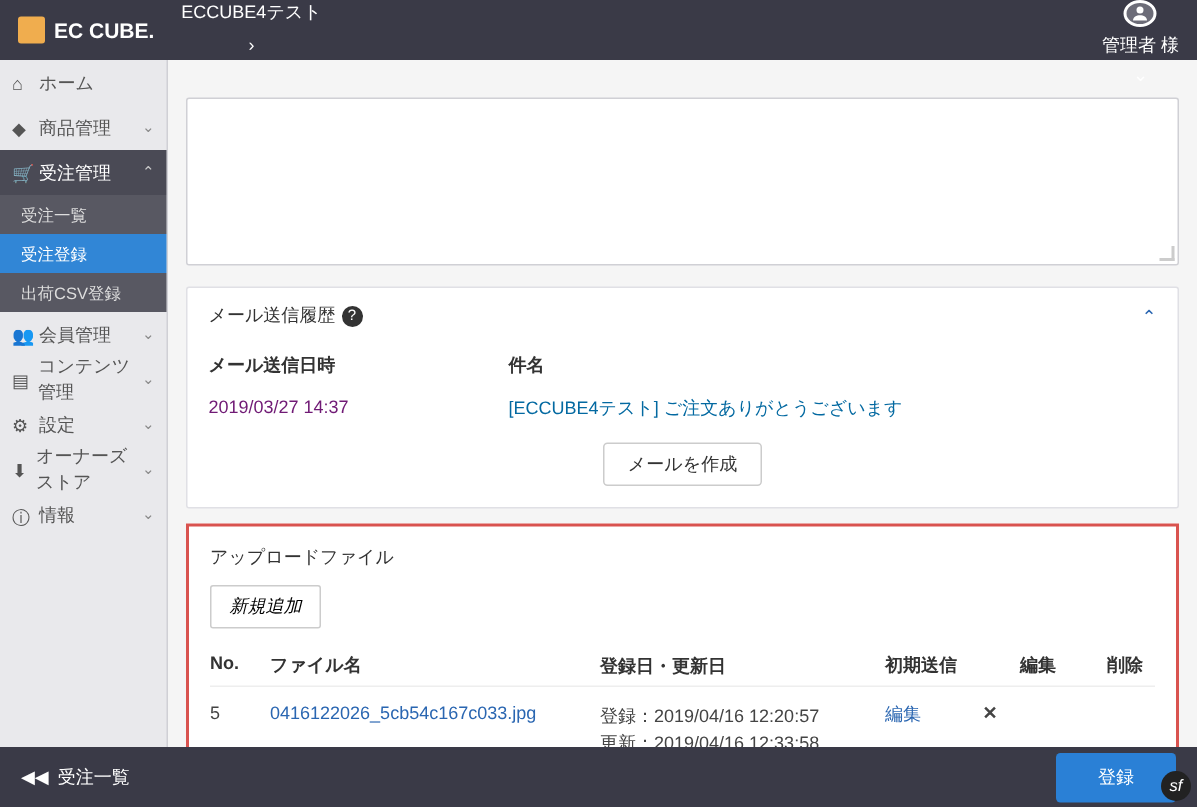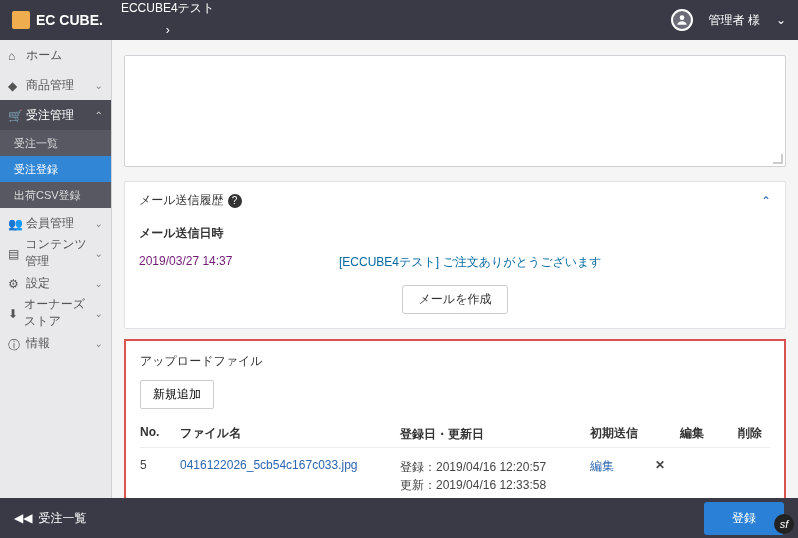--- a/index.html
+++ b/index.html
@@ -2,53 +2,53 @@
 <html><head>
 <meta charset="utf-8">
 <style>
 * { margin:0; padding:0; box-sizing:border-box; font-family:"Hiragino Kaku Gothic ProN","メイリオ",sans-serif; }
 body { background:#f5f5f5; font-size:12px; width:798px; height:538px; overflow:hidden; position:relative; }
 
 .topbar { height:40px; background:#3a3a47; color:#fff; display:flex; padding:0 12px; }
 .logo { display:flex; align-items:center; gap:6px; font-weight:bold; font-size:14px; }
 .logo-cube { width:18px; height:18px; background:#f0ad4e; display:inline-block; border-radius:2px; }
 .breadcrumb { margin-left:18px; font-size:12px; display:flex; align-items:center; gap:6px;flex-direction:column; }
-.topbar-right { margin-left:auto; display:flex; align-items:center; gap:16px; }
+.topbar-right { margin-left:auto; display:flex; align-items:center; gap:4px;flex-direction:column; }
 .avatar { width:22px; height:22px; border-radius:50%; background:#6c6c78; border:2px solid #fff; display:inline-flex; align-items:center; justify-content:center; }
 
 .main { display:flex; height:458px; }
 .sidebar { width:112px; background:#e9e9ec; border-right:1px solid #d0d0d5; }
 .side-item { height:30px; display:flex; align-items:center; padding:0 8px; color:#555; gap:6px; cursor:pointer; position:relative; }
 .side-item.dark { background:#4a4a55; color:#fff; }
 .side-sub { height:26px; display:flex; align-items:center; padding-left:14px; color:#ddd; background:#585862; font-size:11px; cursor:pointer; }
 .side-sub.active { background:#3186d6; color:#fff; }
 .icn { width:12px; height:12px; display:inline-block; }
 .chev { margin-left:auto; font-size:10px; color:#888; }
 .side-item.dark .chev, .side-item.darker .chev { color:#ccc; }
 
-.content { flex:1; padding:5px 12px 12px; overflow-y:auto; }
+.content { flex:1; padding:15px 12px 12px; overflow-y:auto; }
 .textarea-stub { height:112px; border:1px solid #d0d0d5; background:#fff; margin-top:10px; position:relative; border-radius:2px; }
 .textarea-stub::after { content:""; position:absolute; right:2px; bottom:2px; width:8px; height:8px; border-right:2px solid #ccc; border-bottom:2px solid #ccc; }
 
 .panel { border:1px solid #e0e0e5; background:#fff; margin-top:14px; padding:10px 14px 14px; border-radius:2px; }
 .panel-title { font-size:12px; color:#333; display:flex; align-items:center; gap:4px; margin-bottom:10px; }
 .help { width:14px; height:14px; border-radius:50%; background:#333; color:#fff; display:inline-flex; align-items:center; justify-content:center; font-size:10px; }
 .collapse { margin-left:auto; color:#2a66b1; font-size:12px; }
 
 .mail-row { display:flex; padding:6px 0; font-size:12px; color:#333; }
 .mail-row .c1 { width:200px; font-weight:bold; }
 .mail-row .c2 { flex:1; font-weight:bold; }
 .mail-row2 { display:flex; padding:6px 0; font-size:12px; }
 .mail-row2 .c1 { width:200px; color:#701a75; }
 .mail-row2 .c2 a { color:#0369a1; text-decoration:none; }
 .mail-btn { margin:8px auto 0; display:block; padding:5px 16px; border:1px solid #ccc; background:#fff; color:#333; border-radius:3px; font-size:12px; cursor:pointer; }
 
 .upload-panel { border:2px solid #d9534f; background:#fff; margin-top:10px; padding:12px 14px 16px; }
 .upload-title { font-size:12px; color:#333; margin-bottom:10px; }
-.add-btn { display:inline-block; padding:5px 12px; border:1px solid #ccc; background:#fff; font-size:12px; cursor:pointer; border-radius:2px; margin-bottom:12px; }
+.add-btn { display:inline-block; padding:5px 12px; border:1px solid #ccc; background:#fff; font-size:12px; cursor:pointer; border-radius:2px; margin-bottom:12px;font-style:italic; }
 
 .table-head, .table-row { display:flex; font-size:12px; }
 .table-head { color:#333; font-weight:bold; border-bottom:1px solid #eee; padding:4px 0; }
 .table-row { padding:10px 0; color:#444; }
 .col-no { width:40px; }
 .col-fn { width:220px; }
 .col-dt { width:190px; line-height:1.5; }
 .col-isl { width:90px; }
 .col-ed { width:50px; }
 .col-del { width:40px; text-align:center; }
@@ -142,20 +142,21 @@
     <div class="textarea-stub"></div>
 
     <div class="panel">
       <div class="panel-title">
         <span>メール送信履歴</span>
         <span class="help">?</span>
         <span class="collapse">⌃</span>
       </div>
       <div class="mail-row">
         <div class="c1">メール送信日時</div>
+        <div class="c2">件名</div>
       </div>
       <div class="mail-row2">
         <div class="c1">2019/03/27 14:37</div>
         <div class="c2"><a href="#">[ECCUBE4テスト] ご注文ありがとうございます</a></div>
       </div>
       <button class="mail-btn">メールを作成</button>
     </div>
 
     <div class="upload-panel">
       <div class="upload-title">アップロードファイル</div>

